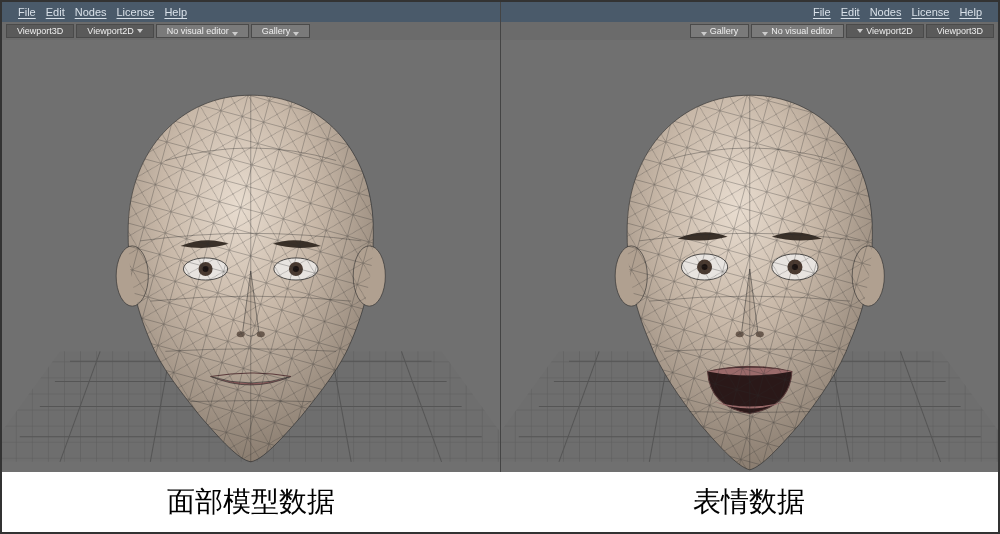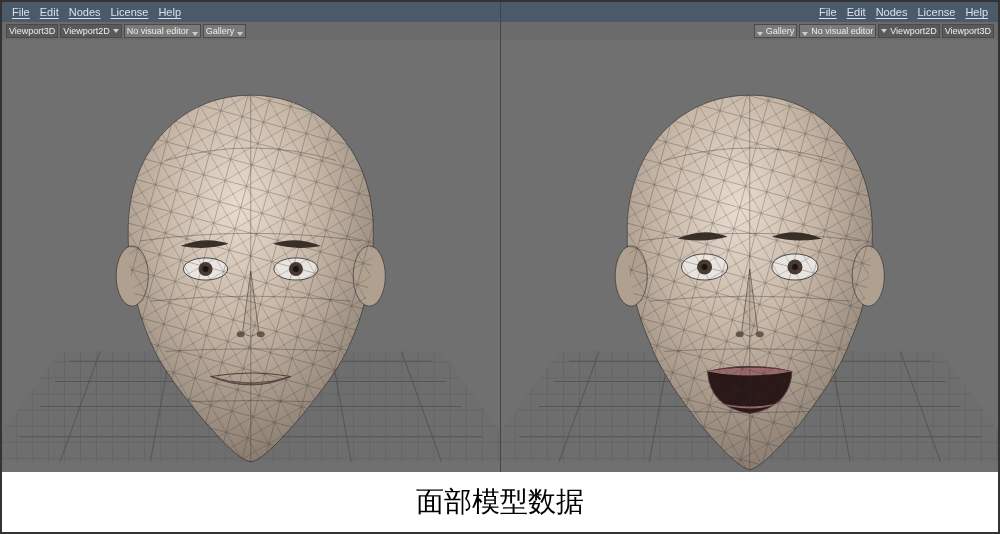--- a/index.html
+++ b/index.html
@@ -27,21 +27,21 @@
       display: flex;
       flex-direction: column;
       position: relative;
     }
     .pane.left { border-right: 1px solid #444; }
     .menubar {
       height: 20px;
       background: #4a5a6a;
       display: flex;
       align-items: center;
-      padding: 0 10px;
+      padding: 0 16px;
       gap: 10px;
       font-size: 11px;
       color: #d8e0e8;
     }
     .menubar.right { justify-content: flex-end; }
     .menu-item { cursor: pointer; }
     .menu-item.underline { text-decoration: underline; text-underline-offset: 2px; }
     .toolbar {
       height: 18px;
       background: #6b6b6b;
@@ -49,21 +49,21 @@
       align-items: center;
       padding: 0 4px;
       gap: 2px;
       font-size: 9px;
       color: #ddd;
     }
     .toolbar.right { justify-content: flex-end; }
     .tool-btn {
       background: #5a5a5a;
       border: 1px solid #4a4a4a;
-      padding: 1px 2px;
+      padding: 1px 10px;
       color: #eee;
       font-size: 9px;
       display: flex;
       align-items: center;
       gap: 3px;
       white-space: nowrap;
     }
     .tool-btn.light { background: #7a7a7a; align-items: flex-end; }
     .tri-down {
       width: 0; height: 0;
@@ -311,14 +311,15 @@
               <path d="M165 120 Q250 95 335 120"></path>
             </g>
           </g>
         </svg>
       </div>
     </div>
   </div>
 
   <div class="captions">
     <div class="caption">面部模型数据</div>
+    <div class="caption">表情数据</div>
   </div>
 </div>
 
 </body></html>

